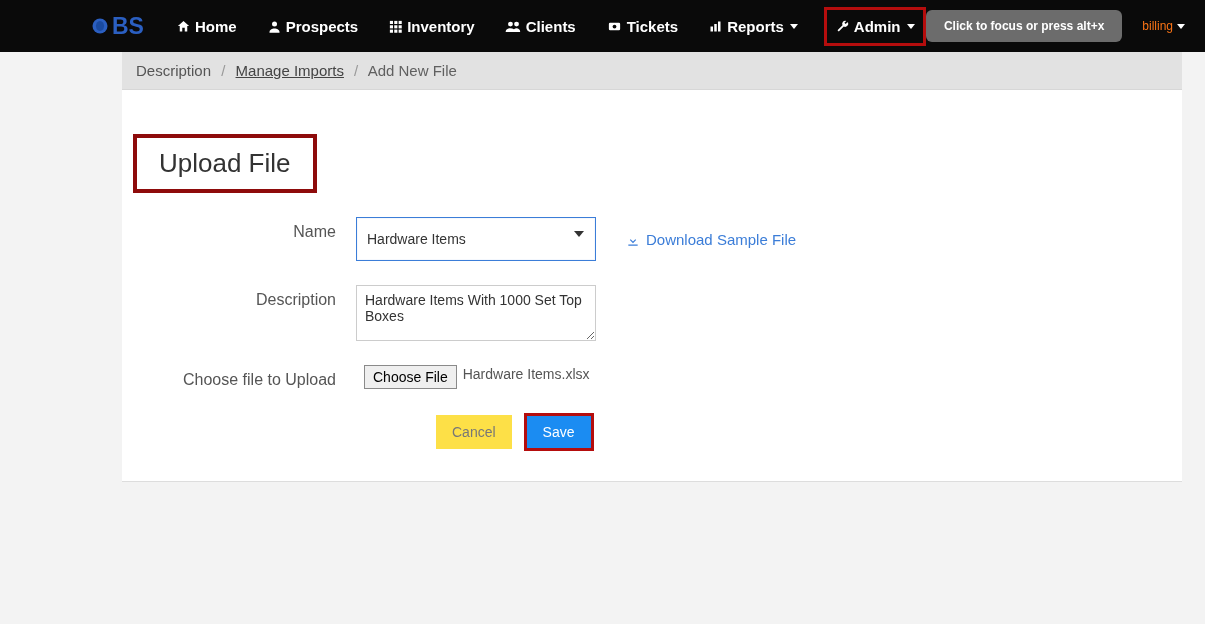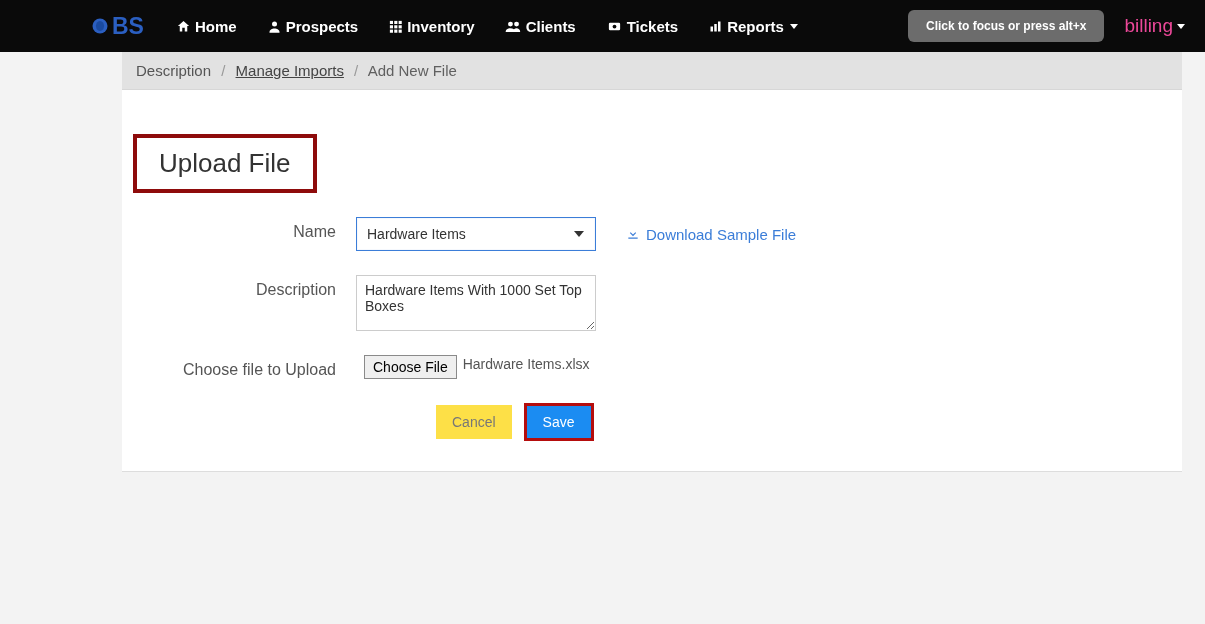--- a/index.html
+++ b/index.html
@@ -54,22 +54,22 @@
   .search-pill {
     background: #6c6c6c;
     color: #fff;
     font-size: 12px;
     border-radius: 6px;
     padding: 9px 18px;
     cursor: pointer;
     font-weight: bold;
   }
   .user-menu {
-    color: #ec4899;
-    font-size: 19px;
+    color: #f97316;
+    font-size: 12px;
     cursor: pointer;
     display: flex;
     align-items: center;
   }
   .user-menu .caret {
     border-left: 4px solid transparent;
     border-right: 4px solid transparent;
     border-top: 5px solid #fff;
     margin-left: 4px;
   }
@@ -123,21 +123,21 @@
   .form-control-area {
     display: flex;
     align-items: center;
     gap: 30px;
   }
   .select-wrap {
     position: relative;
   }
   select.form-select {
     width: 240px;
-    height: 34px;
+    height: 44px;
     border: 1px solid #3b7dd8;
     background: #fff;
     padding: 0 30px 0 10px;
     font-size: 14px;
     appearance: none;
     -webkit-appearance: none;
     color: #333;
     box-shadow: inset 0 0 0 1px rgba(59,125,216,0.05);
   }
   .select-wrap::after {
@@ -148,21 +148,21 @@
     border-left: 5px solid transparent;
     border-right: 5px solid transparent;
     border-top: 6px solid #333;
     pointer-events: none;
   }
   .link-download {
     color: #3b7dd8;
     cursor: pointer;
     font-size: 15px;
     display: flex;
-    align-items: center;
+    align-items: flex-end;
     gap: 6px;
   }
 
   textarea.form-textarea {
     width: 240px;
     height: 56px;
     border: 1px solid #ccc;
     padding: 6px 8px;
     font-family: inherit;
     font-size: 14px;
@@ -284,20 +284,29 @@
     </div>
     <div class="nav-item">
       <span class="icon">
         <svg width="15" height="15" viewBox="0 0 24 24" fill="#fff">
             <rect x="4" y="12" width="4" height="8"></rect>
             <rect x="10" y="8" width="4" height="12"></rect>
             <rect x="16" y="4" width="4" height="16"></rect>
           </svg>
       </span>
       <span>Reports</span>
+      <span class="caret"></span>
+    </div>
+    <div class="nav-item admin-highlight">
+      <span class="icon">
+        <svg width="15" height="15" viewBox="0 0 24 24" fill="#fff">
+            <path d="M21 6a5 5 0 0 1-7 6L6 20l-2-2 8-8a5 5 0 0 1 6-7l-3 3 2 2 3-3z"></path>
+          </svg>
+      </span>
+      <span>Admin</span>
       <span class="caret"></span>
     </div>
   </div>
   <div class="topbar-right">
     <div class="search-pill">
       <span>Click to focus or press alt+x</span>
     </div>
     <div class="user-menu">
       <span>billing</span>
       <span class="caret"></span>

